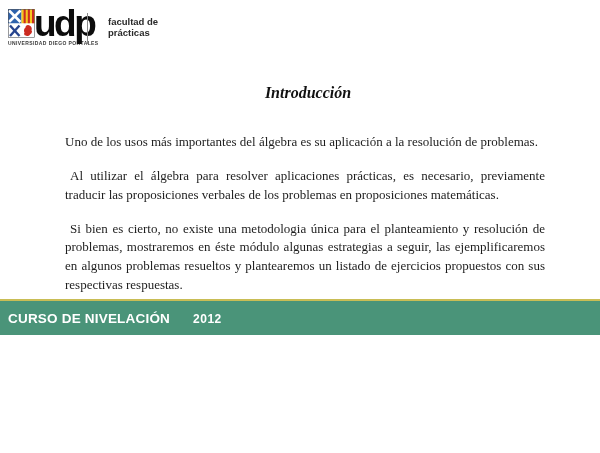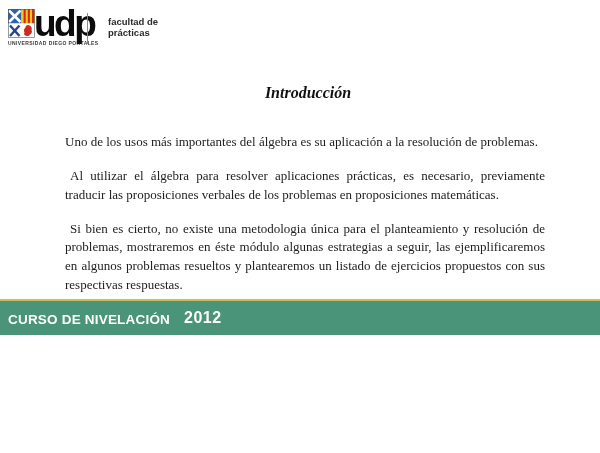--- a/index.html
+++ b/index.html
@@ -74,21 +74,21 @@
     color: #ffffff;
   }
   .footer-left {
     font-size: 13.5px; font-weight: 700; letter-spacing: 0.1px;
   }
   .footer-right {
     font-size: 13.5px; font-weight: 700; letter-spacing: 0.2px;
     display: flex; align-items: flex-end;
   }
   .footer-year {
-    font-size: 16px; font-weight: 700; margin-left: 14px; letter-spacing: 0.5px;
+    font-size: 12px; font-weight: 700; margin-left: 23px; letter-spacing: 0.5px;
   }
 </style>
 </head>
 <body>
 
 <div class="slide">
 
   <div class="logo">
     <svg class="crest" viewBox="0 0 27 29">
 

